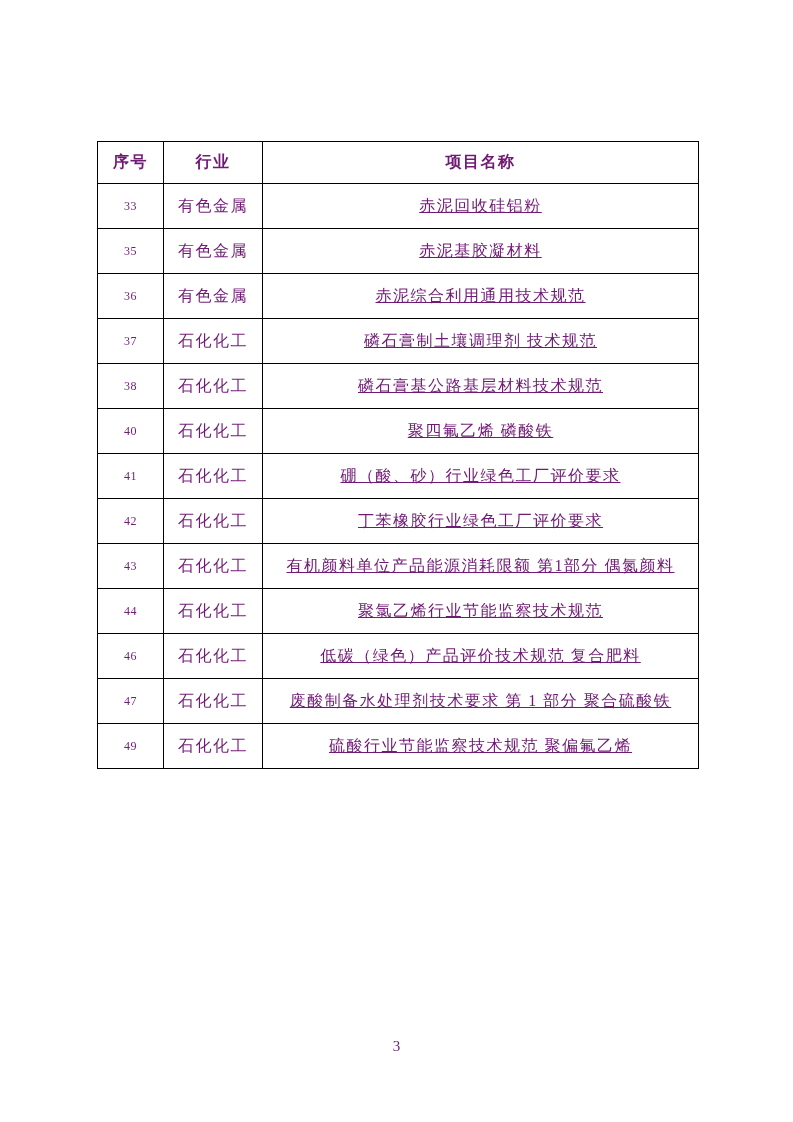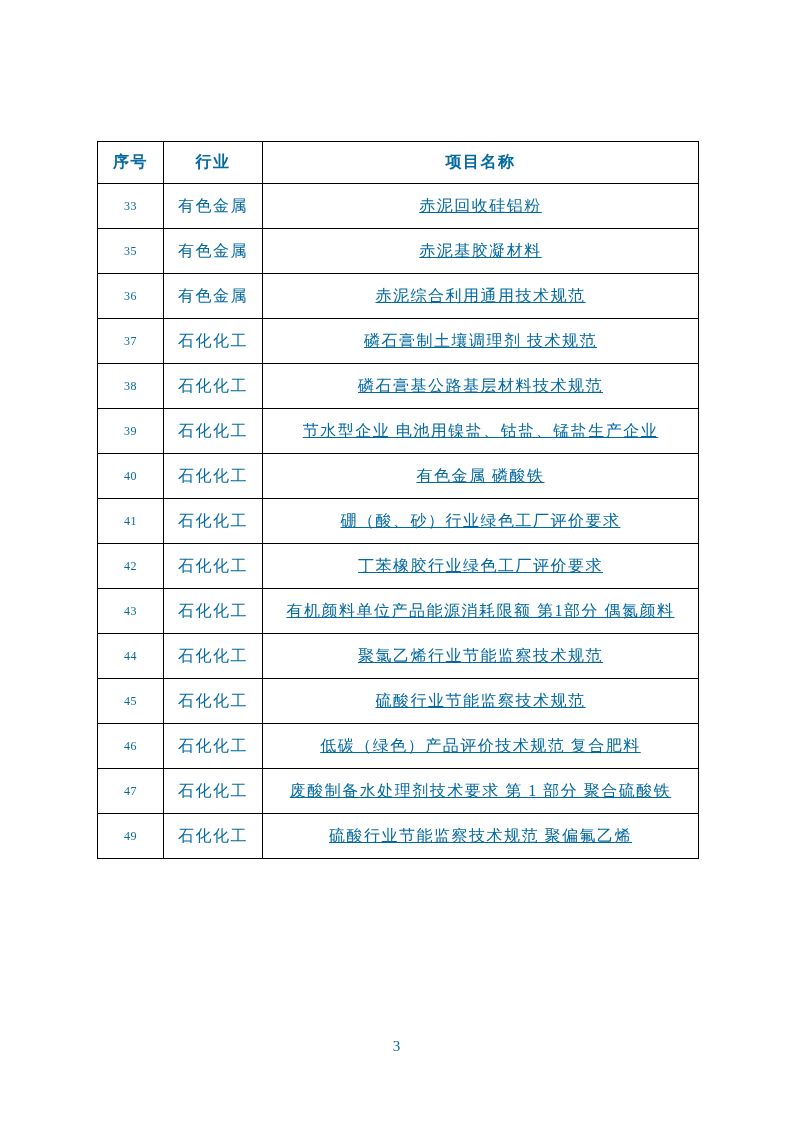--- a/index.html
+++ b/index.html
@@ -5,21 +5,21 @@
   html, body {
     margin: 0;
     padding: 0;
     background: #ffffff;
   }
   .page {
     position: relative;
     width: 793px;
     height: 1122px;
     background: #ffffff;
-    color: #0369a1;
+    color: #701a75;
     font-family: "Liberation Serif", "DejaVu Serif", serif;
     overflow: hidden;
   }
   table.doc-table {
     position: absolute;
     left: 97px;
     top: 141px;
     width: 601px;
     border-collapse: collapse;
     table-layout: fixed;
@@ -103,30 +103,25 @@
     <td class="cell-industry">石化化工</td>
     <td class="cell-project">磷石膏制土壤调理剂 技术规范</td>
   </tr>
 
   <tr>
     <td class="cell-index">38</td>
     <td class="cell-industry">石化化工</td>
     <td class="cell-project">磷石膏基公路基层材料技术规范</td>
   </tr>
 
-  <tr>
-    <td class="cell-index">39</td>
-    <td class="cell-industry">石化化工</td>
-    <td class="cell-project">节水型企业 电池用镍盐、钴盐、锰盐生产企业</td>
-  </tr>
 
   <tr>
     <td class="cell-index">40</td>
     <td class="cell-industry">石化化工</td>
-    <td class="cell-project">有色金属 磷酸铁</td>
+    <td class="cell-project">聚四氟乙烯 磷酸铁</td>
   </tr>
 
   <tr>
     <td class="cell-index">41</td>
     <td class="cell-industry">石化化工</td>
     <td class="cell-project">硼（酸、砂）行业绿色工厂评价要求</td>
   </tr>
 
   <tr>
     <td class="cell-index">42</td>
@@ -139,25 +134,20 @@
     <td class="cell-industry">石化化工</td>
     <td class="cell-project">有机颜料单位产品能源消耗限额 第1部分 偶氮颜料</td>
   </tr>
 
   <tr>
     <td class="cell-index">44</td>
     <td class="cell-industry">石化化工</td>
     <td class="cell-project">聚氯乙烯行业节能监察技术规范</td>
   </tr>
 
-  <tr>
-    <td class="cell-index">45</td>
-    <td class="cell-industry">石化化工</td>
-    <td class="cell-project">硫酸行业节能监察技术规范</td>
-  </tr>
 
   <tr>
     <td class="cell-index">46</td>
     <td class="cell-industry">石化化工</td>
     <td class="cell-project">低碳（绿色）产品评价技术规范 复合肥料</td>
   </tr>
 
   <tr>
     <td class="cell-index">47</td>
     <td class="cell-industry">石化化工</td>

